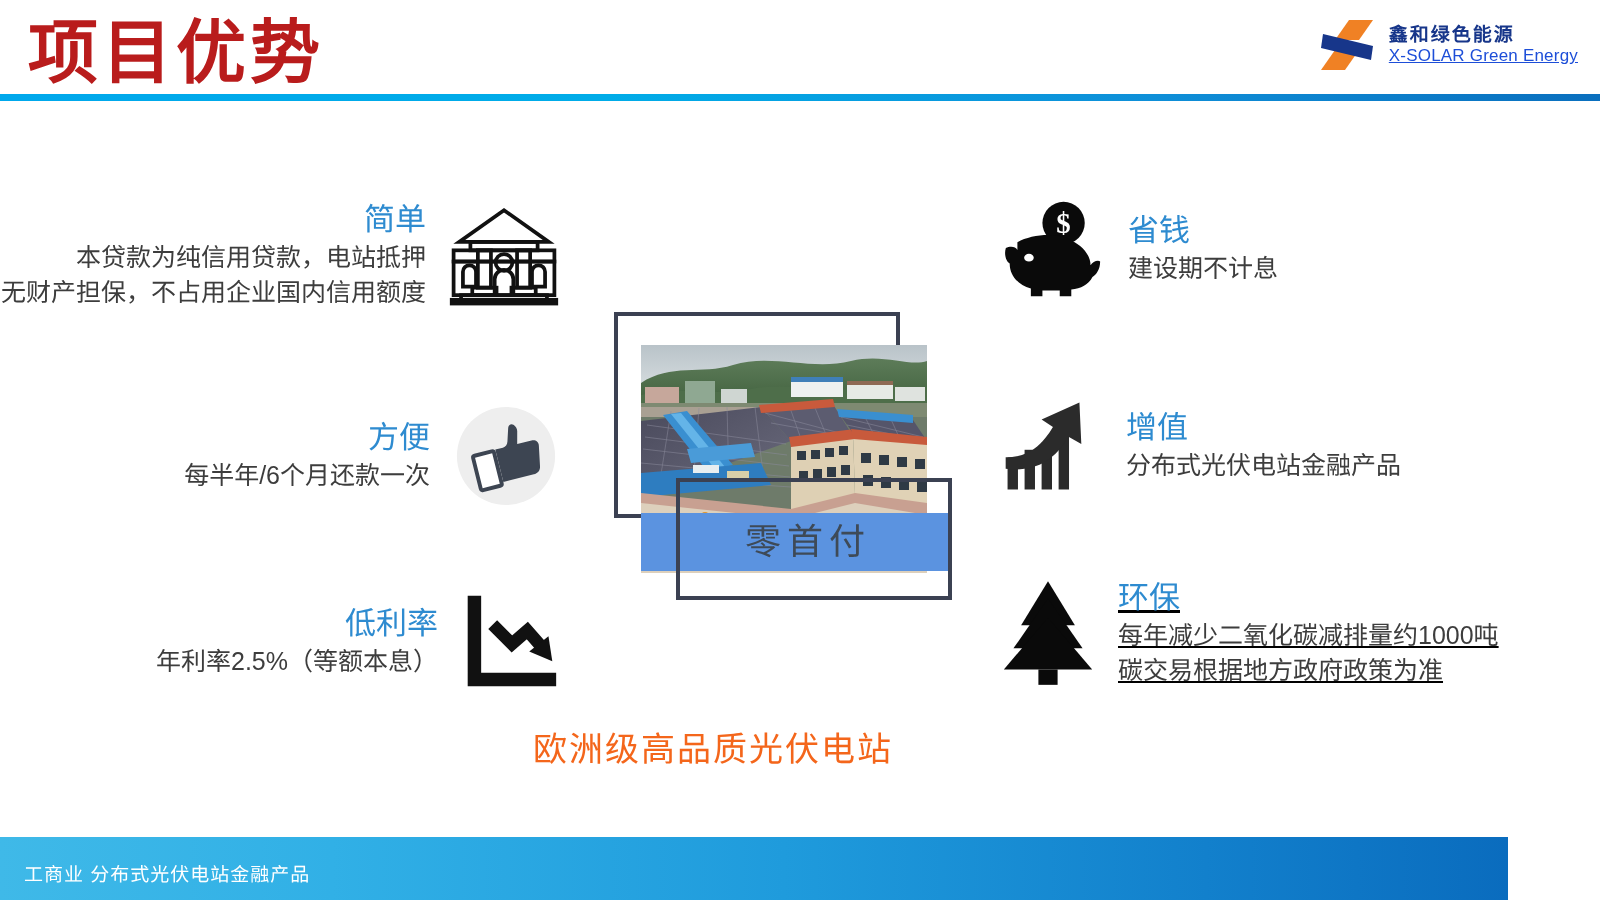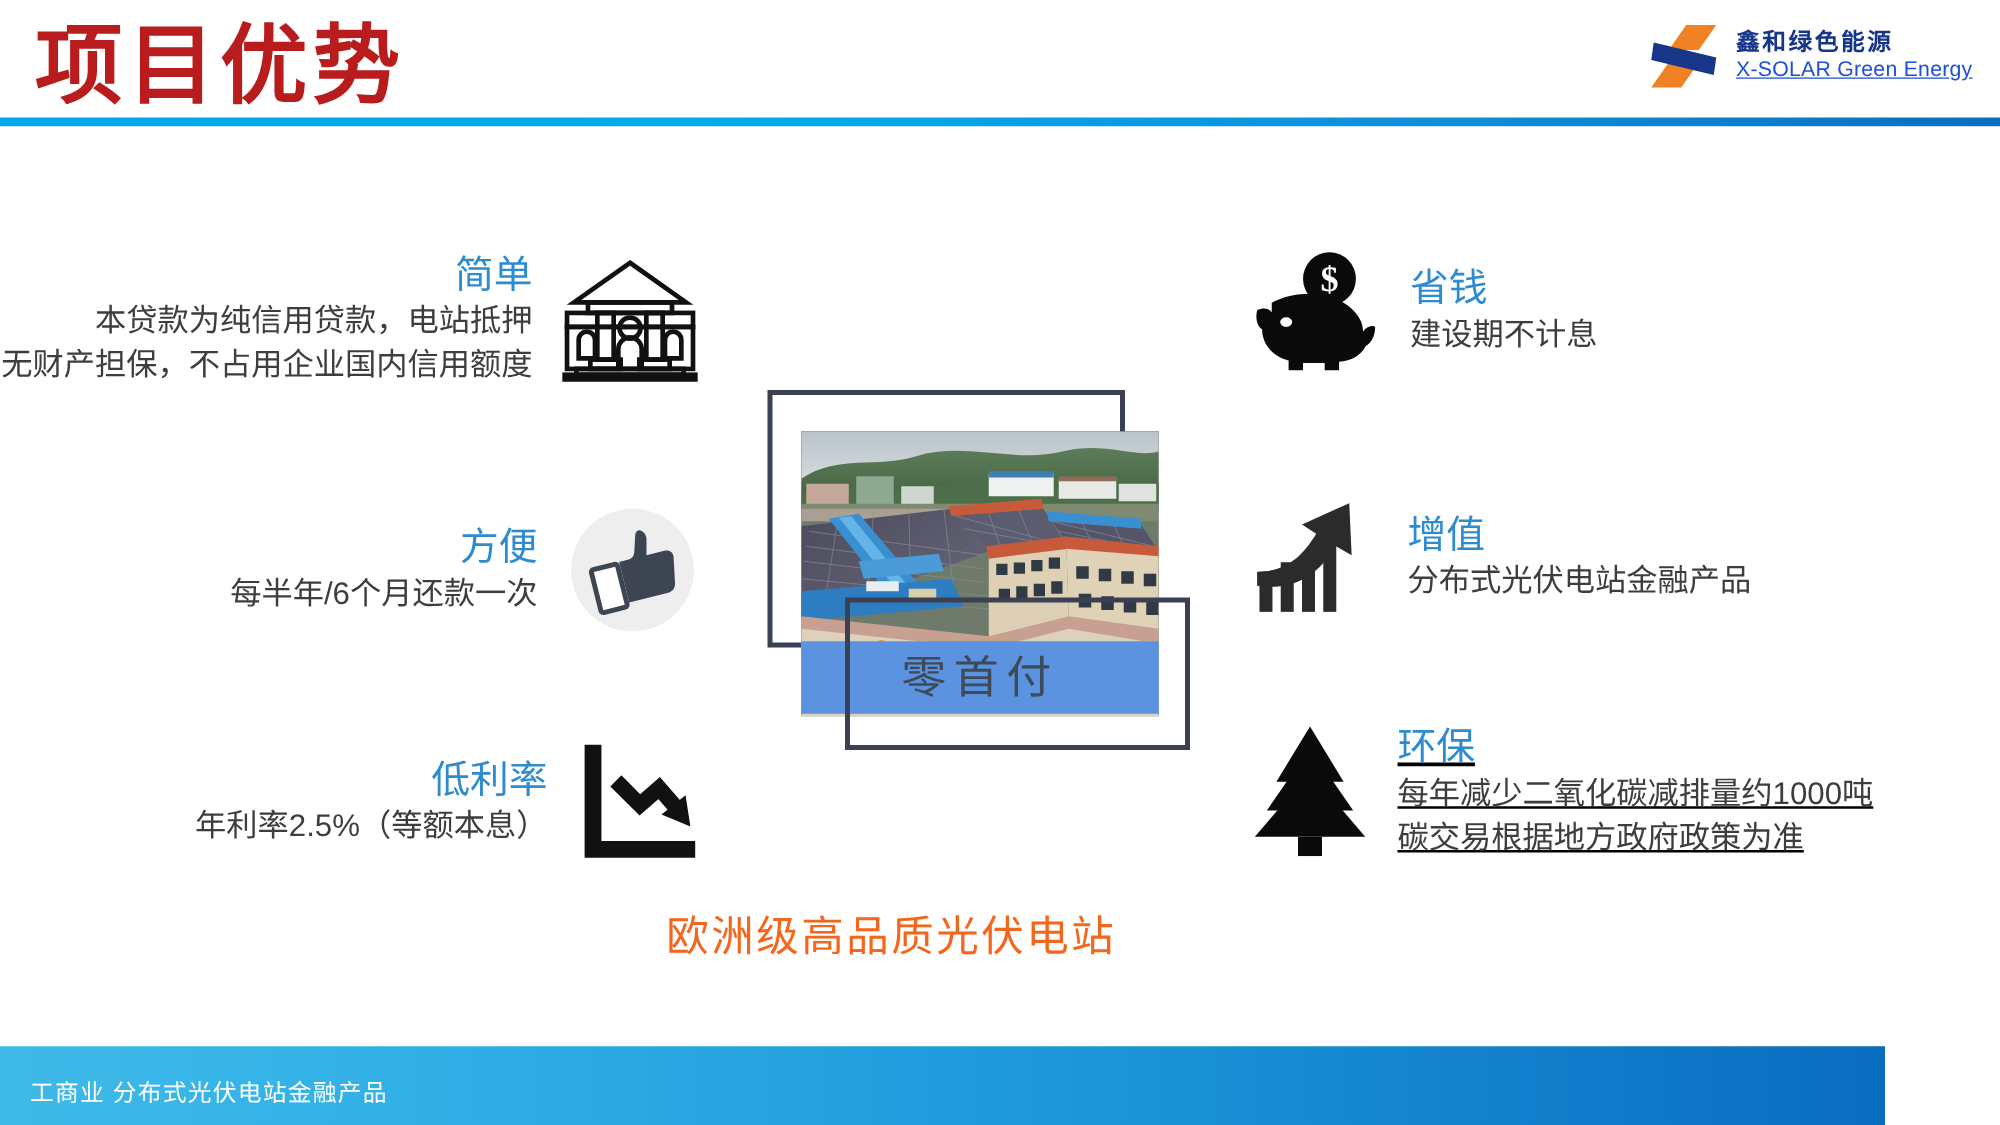--- a/index.html
+++ b/index.html
@@ -55,21 +55,21 @@
   .frame-front{
     position:absolute;left:676px;top:478px;width:268px;height:114px;
     border:4px solid #3b4152;background:transparent;
   }
   .photo{
     position:absolute;left:641px;top:345px;width:286px;height:228px;
     overflow:hidden;background:#6e7b6a;
   }
   .banner{
     position:absolute;left:641px;top:513px;width:286px;height:58px;
-    background:#5b93e0;display:flex;align-items:center;justify-content:center;
+    background:#5b93e0;display:flex;align-items:center;justify-content:center;padding-left:24px;
   }
   .banner-text{font-size:36px;color:#3e4a57;letter-spacing:6px;line-height:1;}
 
   .center-caption{
     position:absolute;left:0;top:722px;width:1436px;text-align:center;
     font-size:34px;color:#f4661b;letter-spacing:2px;
   }
   .center-caption span{display:inline-block;transform:translateX(-5px);}
 
   

